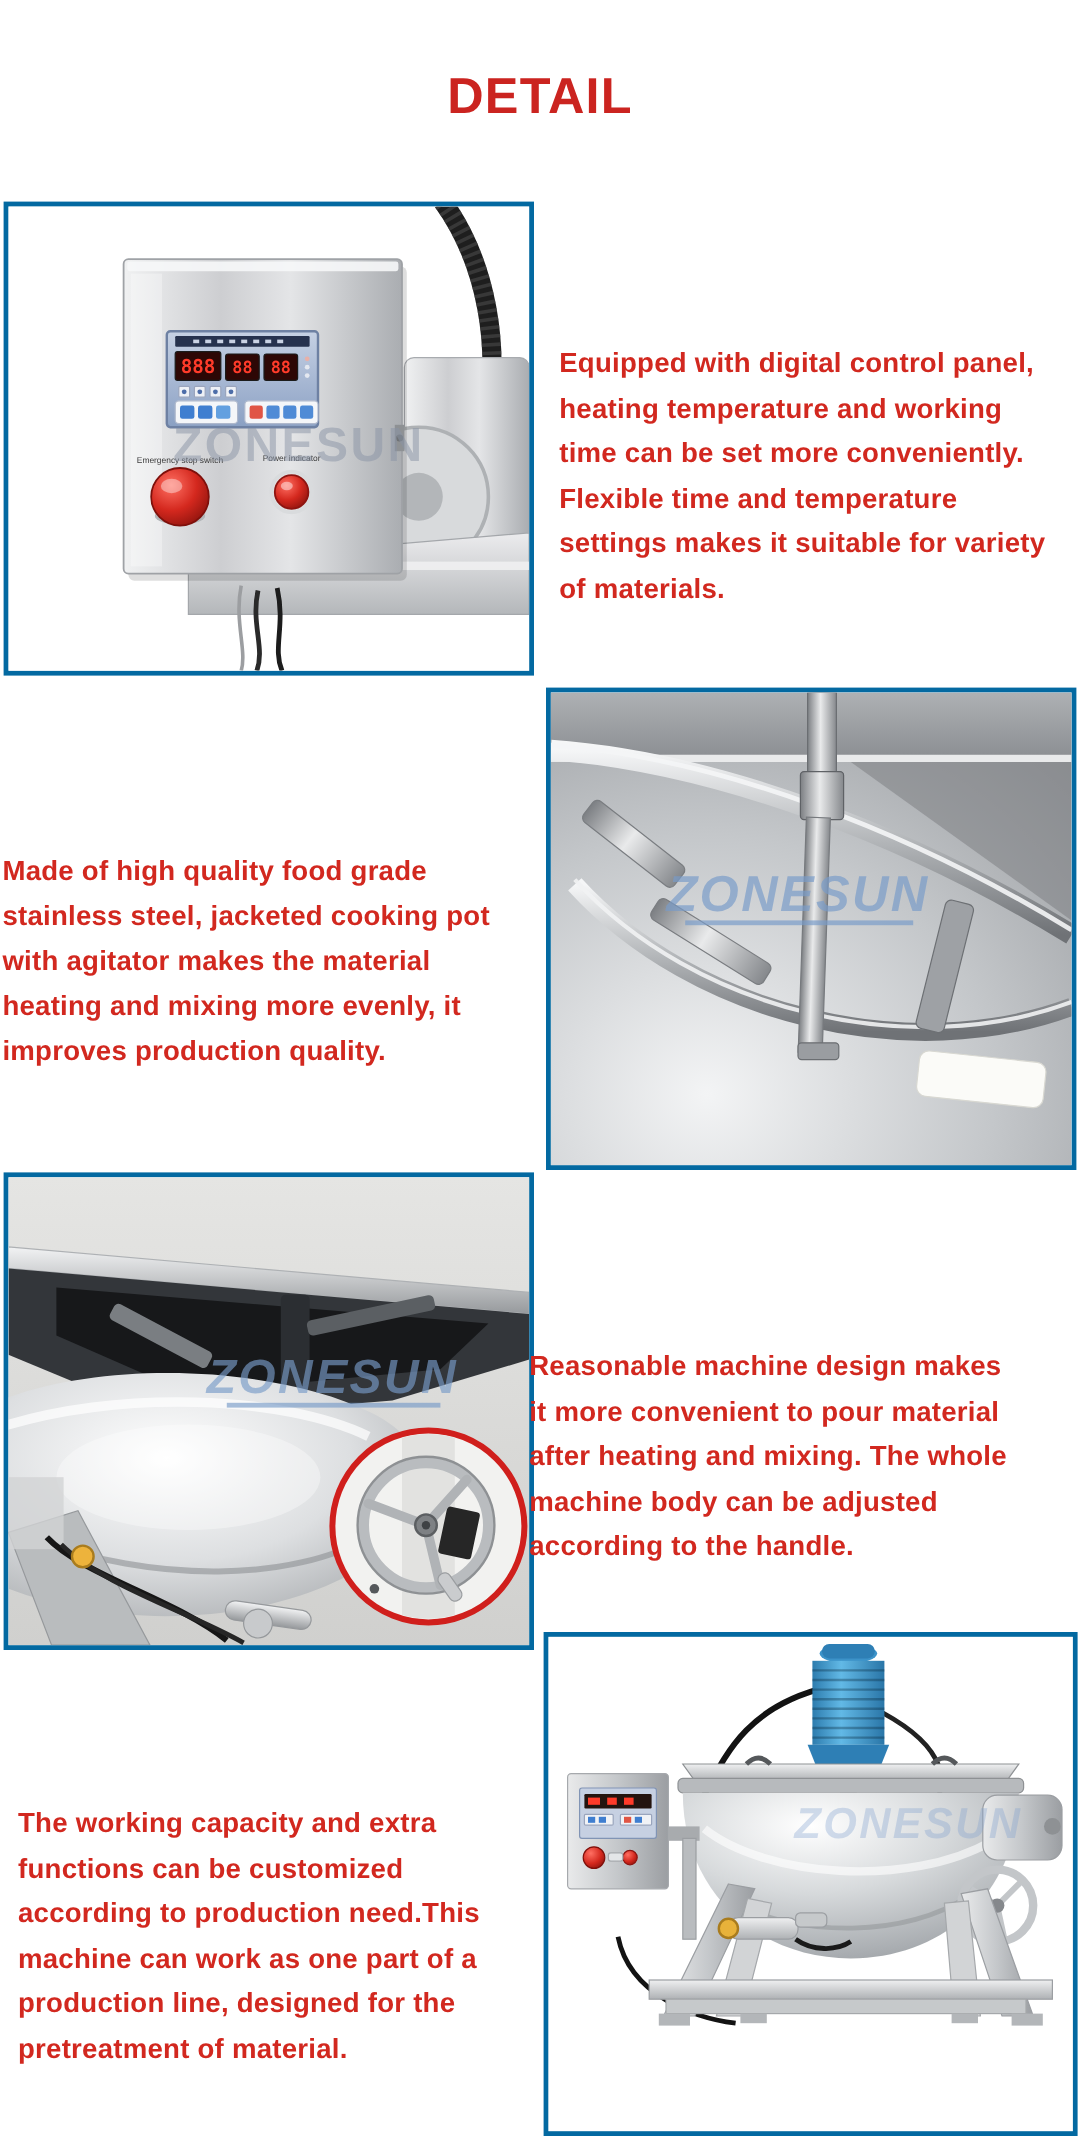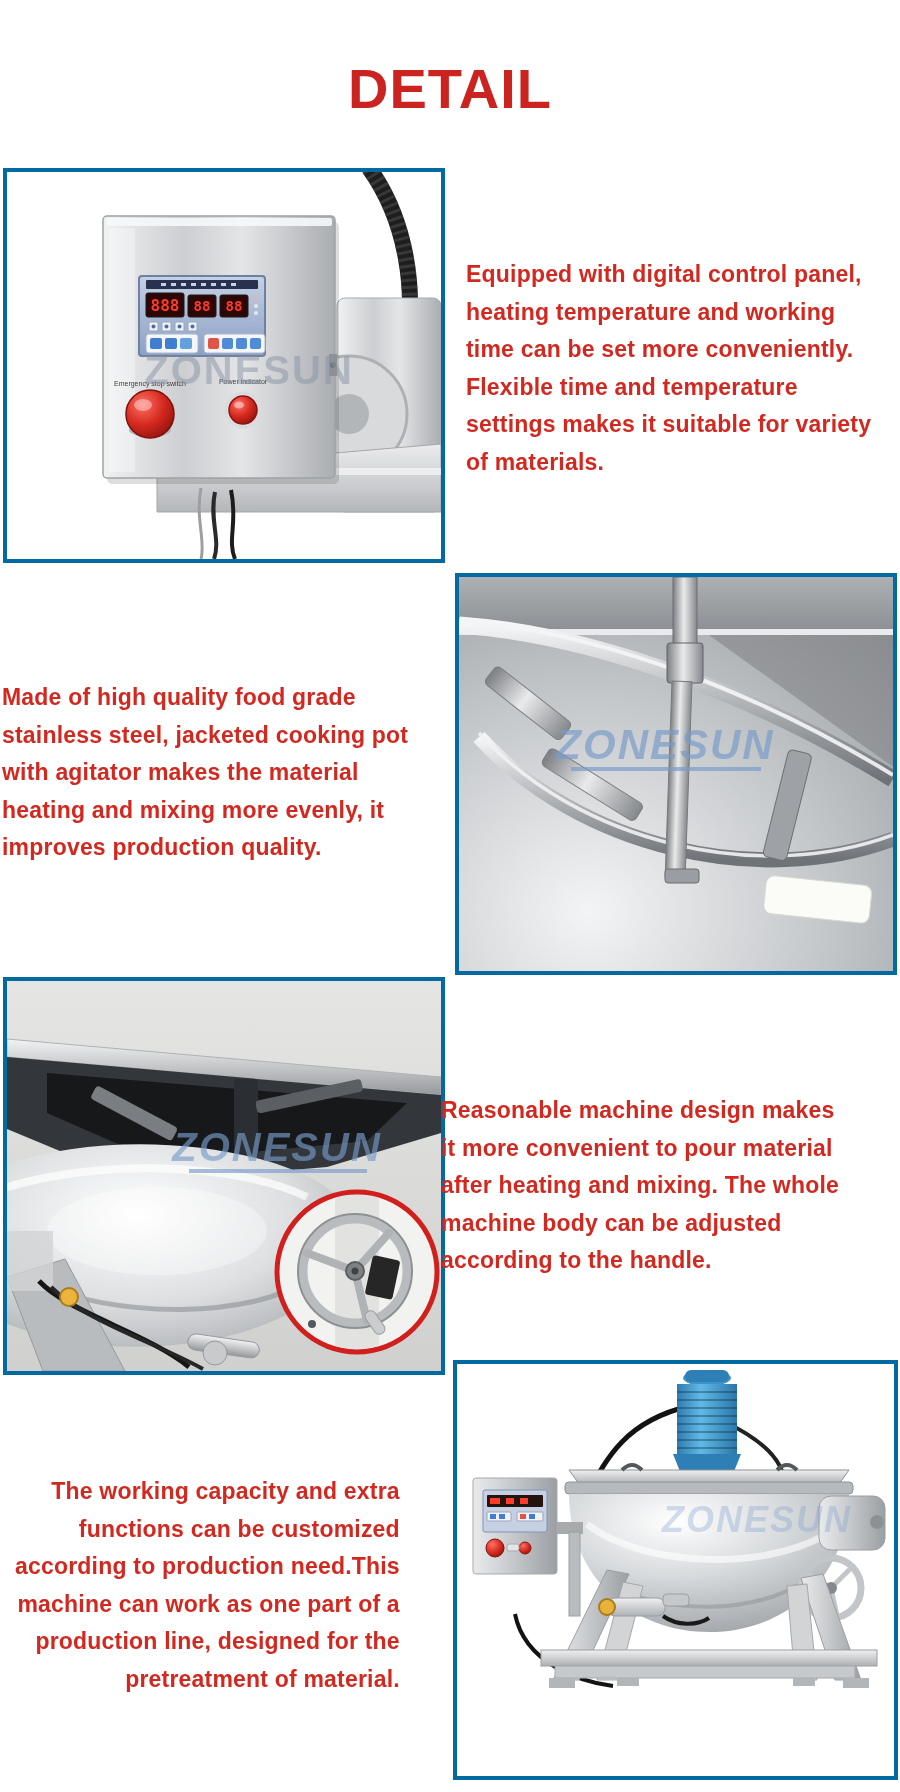--- a/index.html
+++ b/index.html
@@ -2,40 +2,40 @@
 <html><head>
 <meta charset="utf-8">
 <style>
   html,body { margin:0; padding:0; background:#ffffff; }
   .page {
     position:relative; width:900px; height:1792px; overflow:hidden;
     background:#ffffff; font-family:"Liberation Sans", sans-serif;
   }
   .page-title {
     position:absolute; top:56px; left:0; width:100%;
-    text-align:center; font-size:56px; font-weight:bold;
+    text-align:center; font-size:42px; font-weight:bold;
     letter-spacing:1px; color:#cb2420;
   }
   .figure {
     position:absolute; border:4px solid #0369a1; background:#fff;
     box-sizing:border-box; overflow:hidden;
   }
   #fig1 { left:3px;   top:168px;  width:442px; height:395px; }
   #fig2 { left:455px; top:573px;  width:442px; height:402px; }
   #fig3 { left:3px;   top:977px;  width:442px; height:398px; }
   #fig4 { left:453px; top:1360px; width:445px; height:420px; }
   .figure svg { display:block; width:100%; height:100%; }
   .desc {
     position:absolute; color:#d2281f; font-size:23px; font-weight:bold;
-    line-height:37.5px; white-space:nowrap; letter-spacing:0.2px;
+    line-height:37.5px; white-space:nowrap; letter-spacing:0.2px;margin-top:28px;
   }
   #desc1 { left:466px; top:256px; }
   #desc2 { left:2px;  top:679px; }
   #desc3 { left:441px; top:1092px; }
-  #desc4 { left:15px;  top:1473px;text-align:right; }
+  #desc4 { left:15px;  top:1473px; }
   .led { font-family:"DejaVu Sans Mono", monospace; font-weight:bold; }
 </style>
 </head>
 <body>
 
 <div class="page">
 
   <div class="page-title">DETAIL</div>
 
   <div class="figure" id="fig1">

